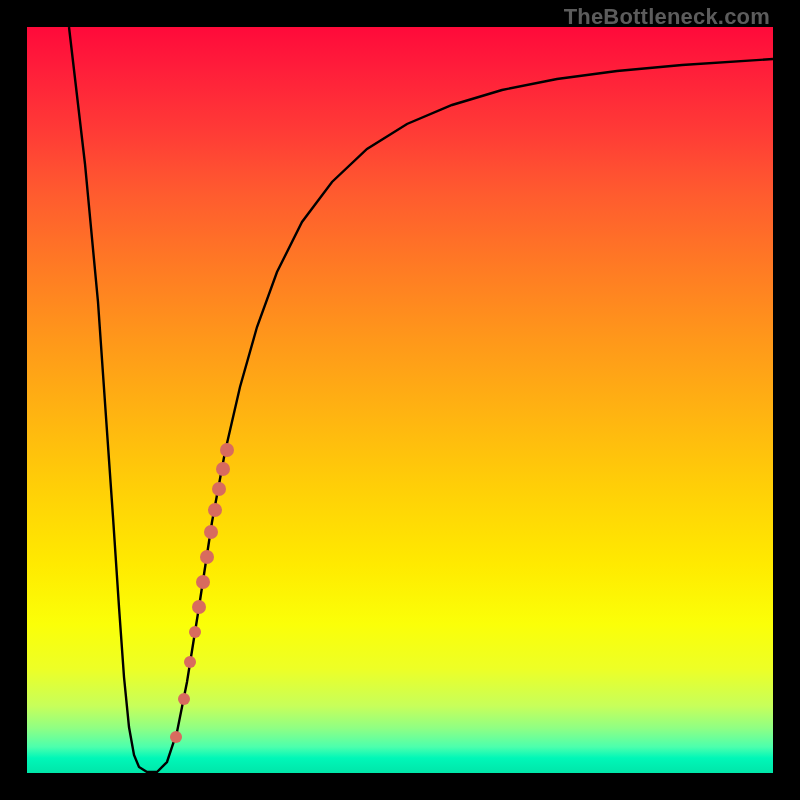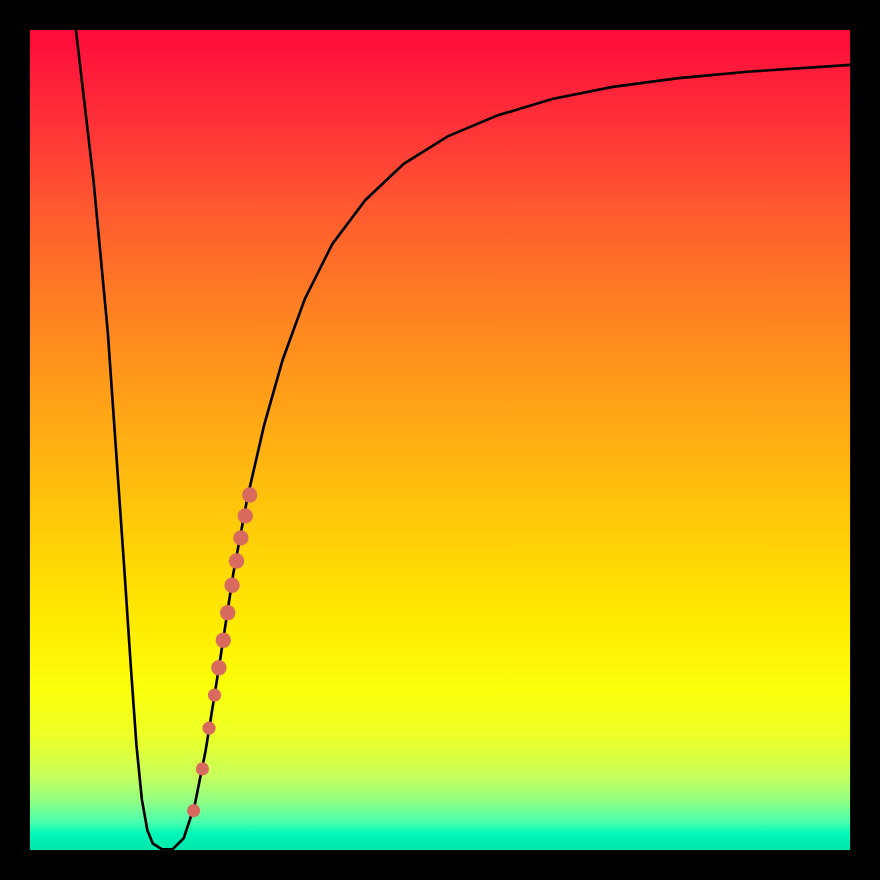--- a/index.html
+++ b/index.html
@@ -81,13 +81,14 @@
           <circle cx="176" cy="555" r="7" fill="#d86b5e"></circle>
           <circle cx="180" cy="530" r="7" fill="#d86b5e"></circle>
           <circle cx="184" cy="505" r="7" fill="#d86b5e"></circle>
           <circle cx="188" cy="483" r="7" fill="#d86b5e"></circle>
           <circle cx="192" cy="462" r="7" fill="#d86b5e"></circle>
           <circle cx="196" cy="442" r="7" fill="#d86b5e"></circle>
           <circle cx="200" cy="423" r="7" fill="#d86b5e"></circle>
         </g>
     </svg>
   </div>
+  <div class="watermark">TheBottleneck.com</div>
 </div>
 
 </body></html>

